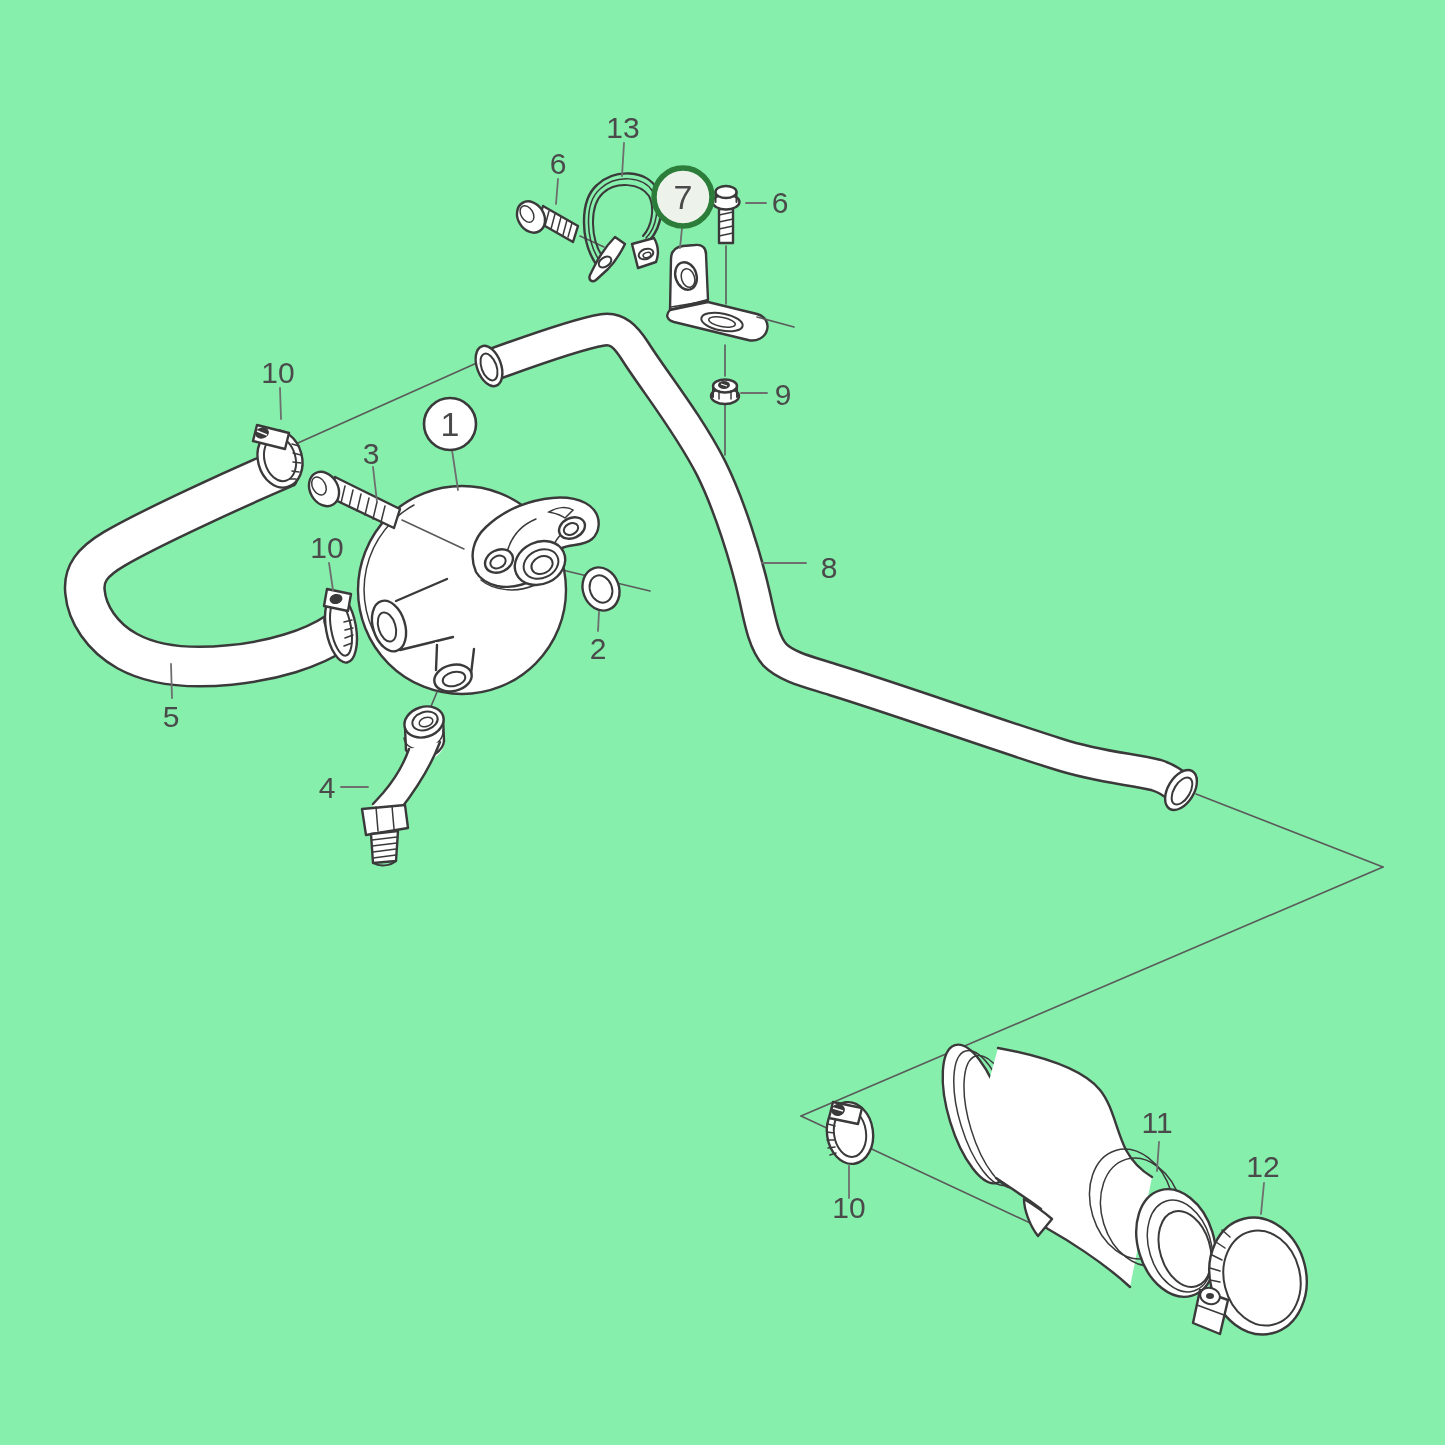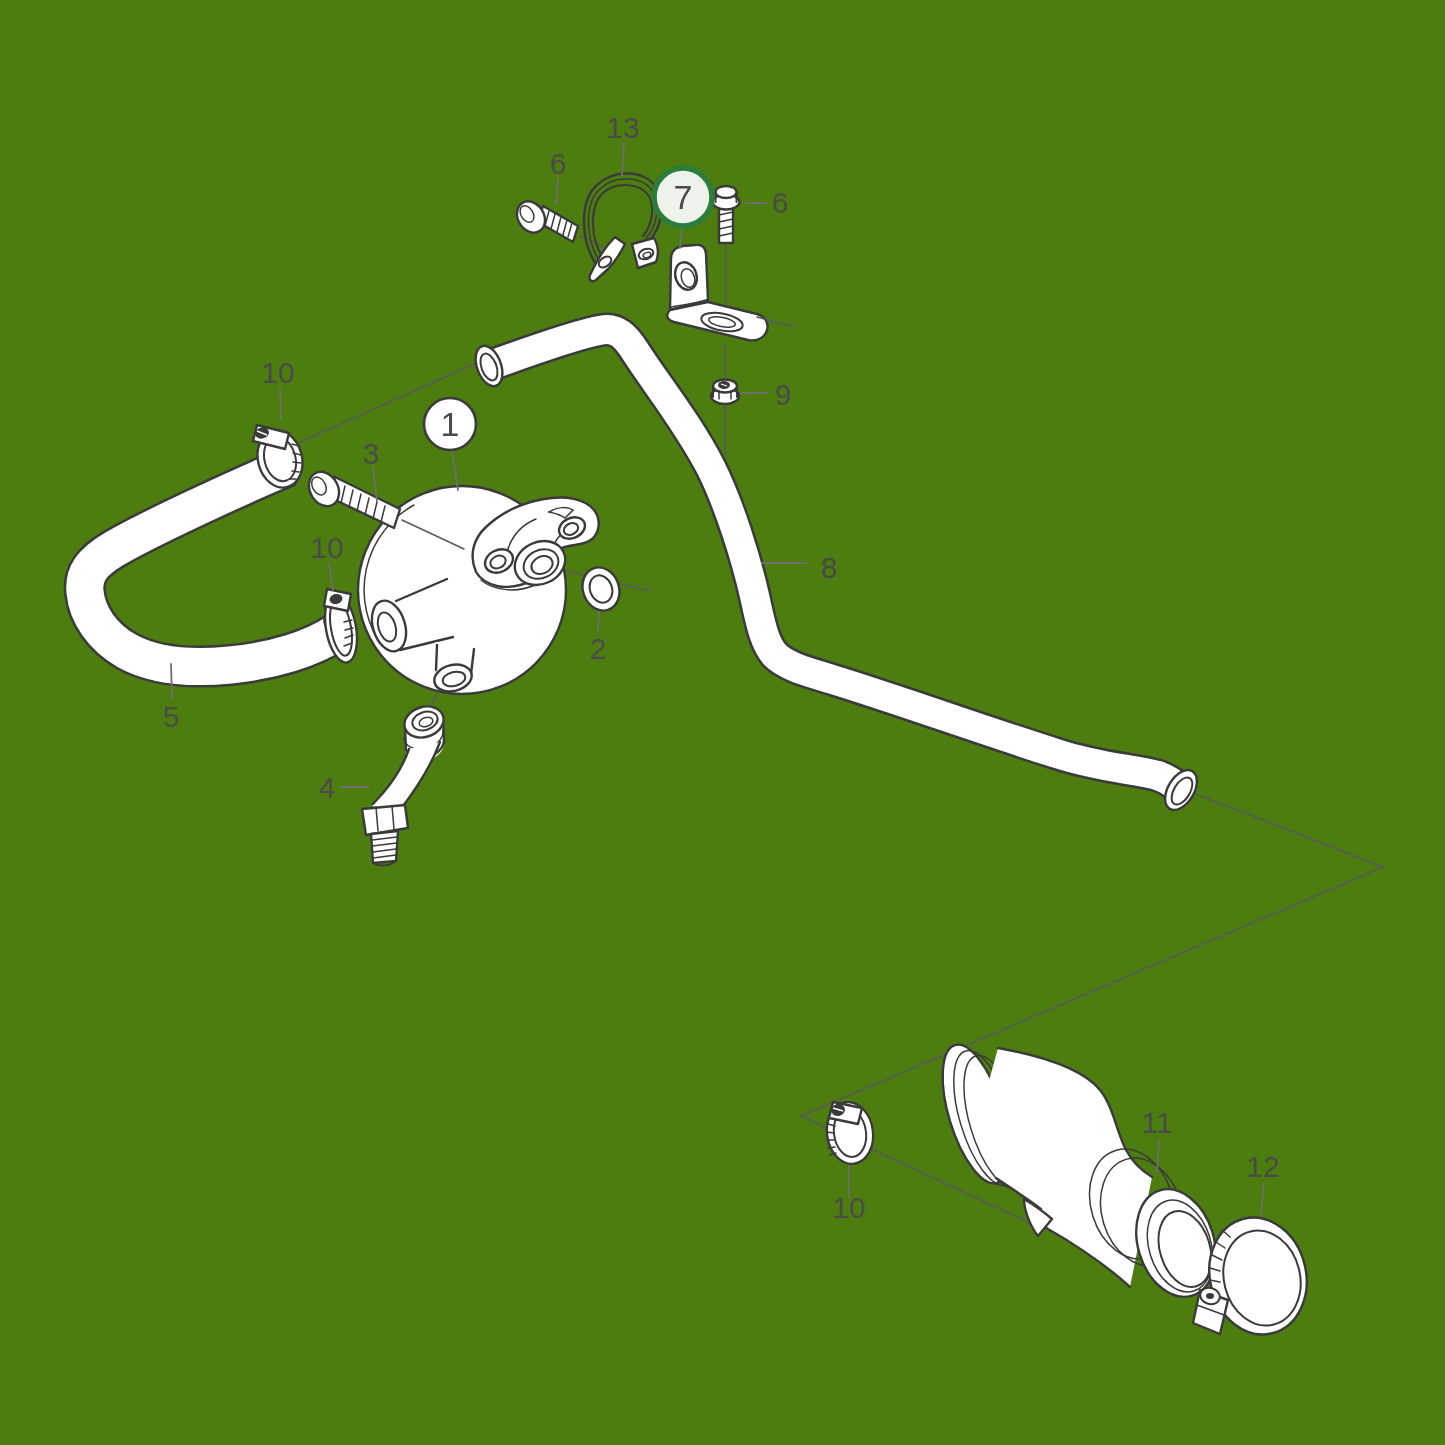--- a/index.html
+++ b/index.html
@@ -1,16 +1,16 @@
 <!DOCTYPE html>
 <html><head>
 <meta charset="utf-8">
 <style>
   html,body{margin:0;padding:0;background:#ffffff;}
-  .stage{width:1445px;height:1445px;position:relative;background:#4d7c0f;
+  .stage{width:1445px;height:1445px;position:relative;background:#86efac;
          font-family:"Liberation Sans", sans-serif;}
   svg{display:block;}
   .ink   {stroke:#3a3a3a;fill:none;stroke-width:2.4;stroke-linejoin:round;stroke-linecap:round;}
   .ink2  {stroke:#3a3a3a;fill:none;stroke-width:2;stroke-linejoin:round;stroke-linecap:round;}
   .thin  {stroke:#3a3a3a;fill:none;stroke-width:1.5;stroke-linecap:round;}
   .wfill {fill:#ffffff;}
   .leader{stroke:#6e6e6e;stroke-width:1.8;fill:none;stroke-linecap:round;}
   .align {stroke:#5a5a5a;stroke-width:1.6;fill:none;stroke-linecap:round;}
   .hoseO {stroke:#3a3a3a;fill:none;stroke-linecap:butt;stroke-linejoin:round;}
   .hoseI {stroke:#ffffff;fill:none;stroke-linecap:butt;stroke-linejoin:round;}

